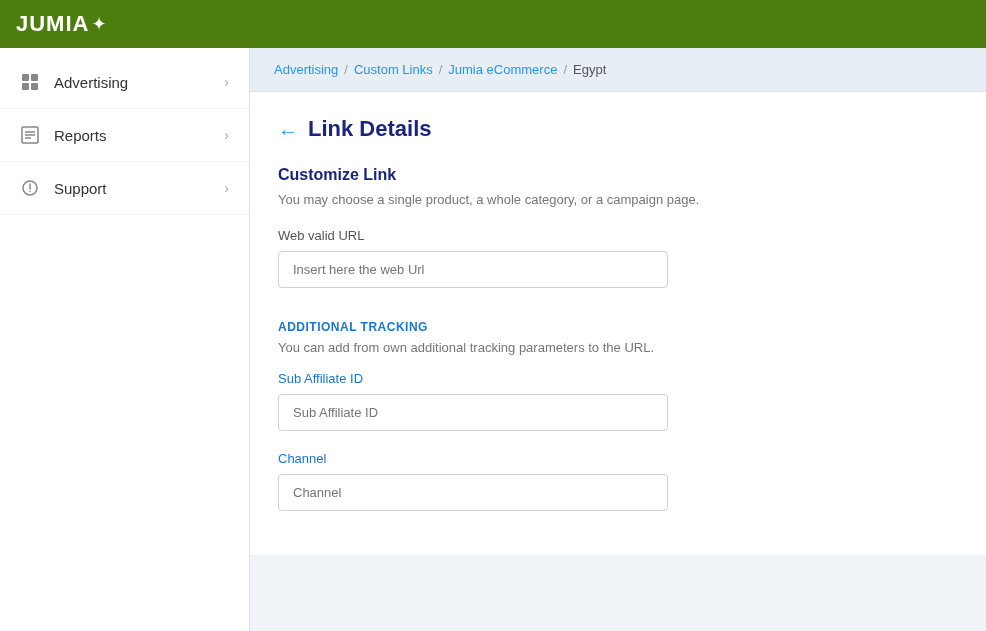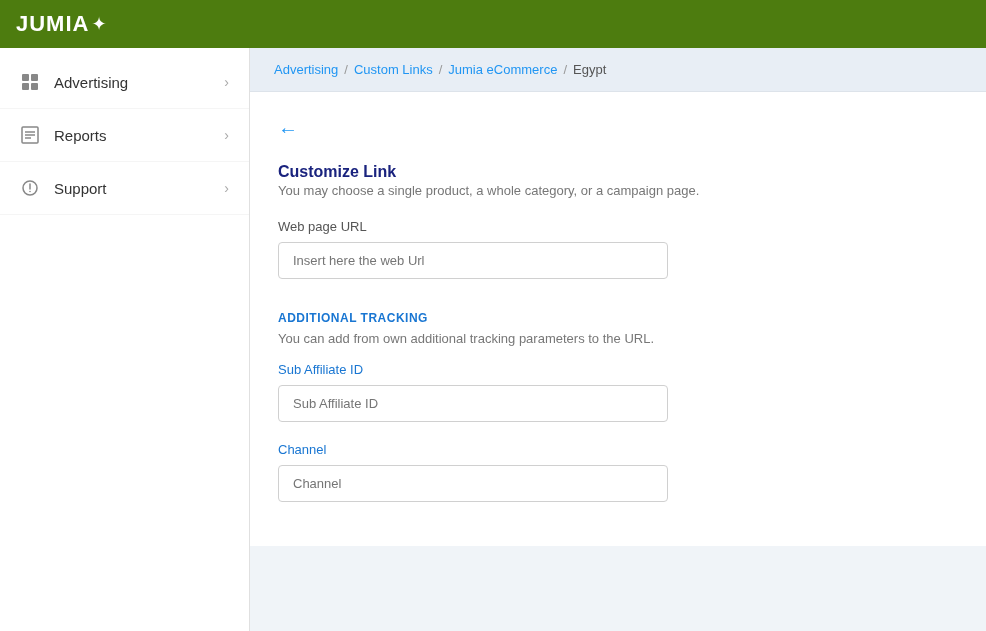--- a/index.html
+++ b/index.html
@@ -118,20 +118,21 @@
       font-size: 22px;
       font-weight: 600;
       color: #1a237e;
     }
 
     
     .section-title {
       font-size: 16px;
       font-weight: 600;
       color: #1a237e;
+      margin-bottom: 6px;
     }
     .section-desc {
       font-size: 13px;
       color: #777;
       margin-bottom: 18px;
       line-height: 1.5;
     }
 
     .field-group {
       margin-bottom: 20px;
@@ -250,27 +251,28 @@
       <span class="breadcrumb-sep">/</span>
       <span class="breadcrumb-link">Jumia eCommerce</span>
       <span class="breadcrumb-sep">/</span>
       <span class="breadcrumb-current">Egypt</span>
     </div>
 
     <div class="page-content">
 
       <div class="page-header">
         <span class="back-arrow">←</span>
+        <span class="page-title">Link Details</span>
       </div>
 
       <div class="section-title">Customize Link</div>
       <div class="section-desc">You may choose a single product, a whole category, or a campaign page.</div>
 
       <div class="field-group">
-        <label class="field-label">Web page URL</label>
+        <label class="field-label">Web valid URL</label>
         <input class="text-input" type="text" placeholder="Insert here the web Url" style="">
       </div>
 
       <div class="tracking-section">
         <div class="tracking-title">ADDITIONAL TRACKING</div>
         <div class="tracking-desc">You can add from own additional tracking parameters to the URL.</div>
 
         <div class="field-group">
           <label class="field-label-blue">Sub Affiliate ID</label>
           <input class="text-input" type="text" placeholder="Sub Affiliate ID" style="">

